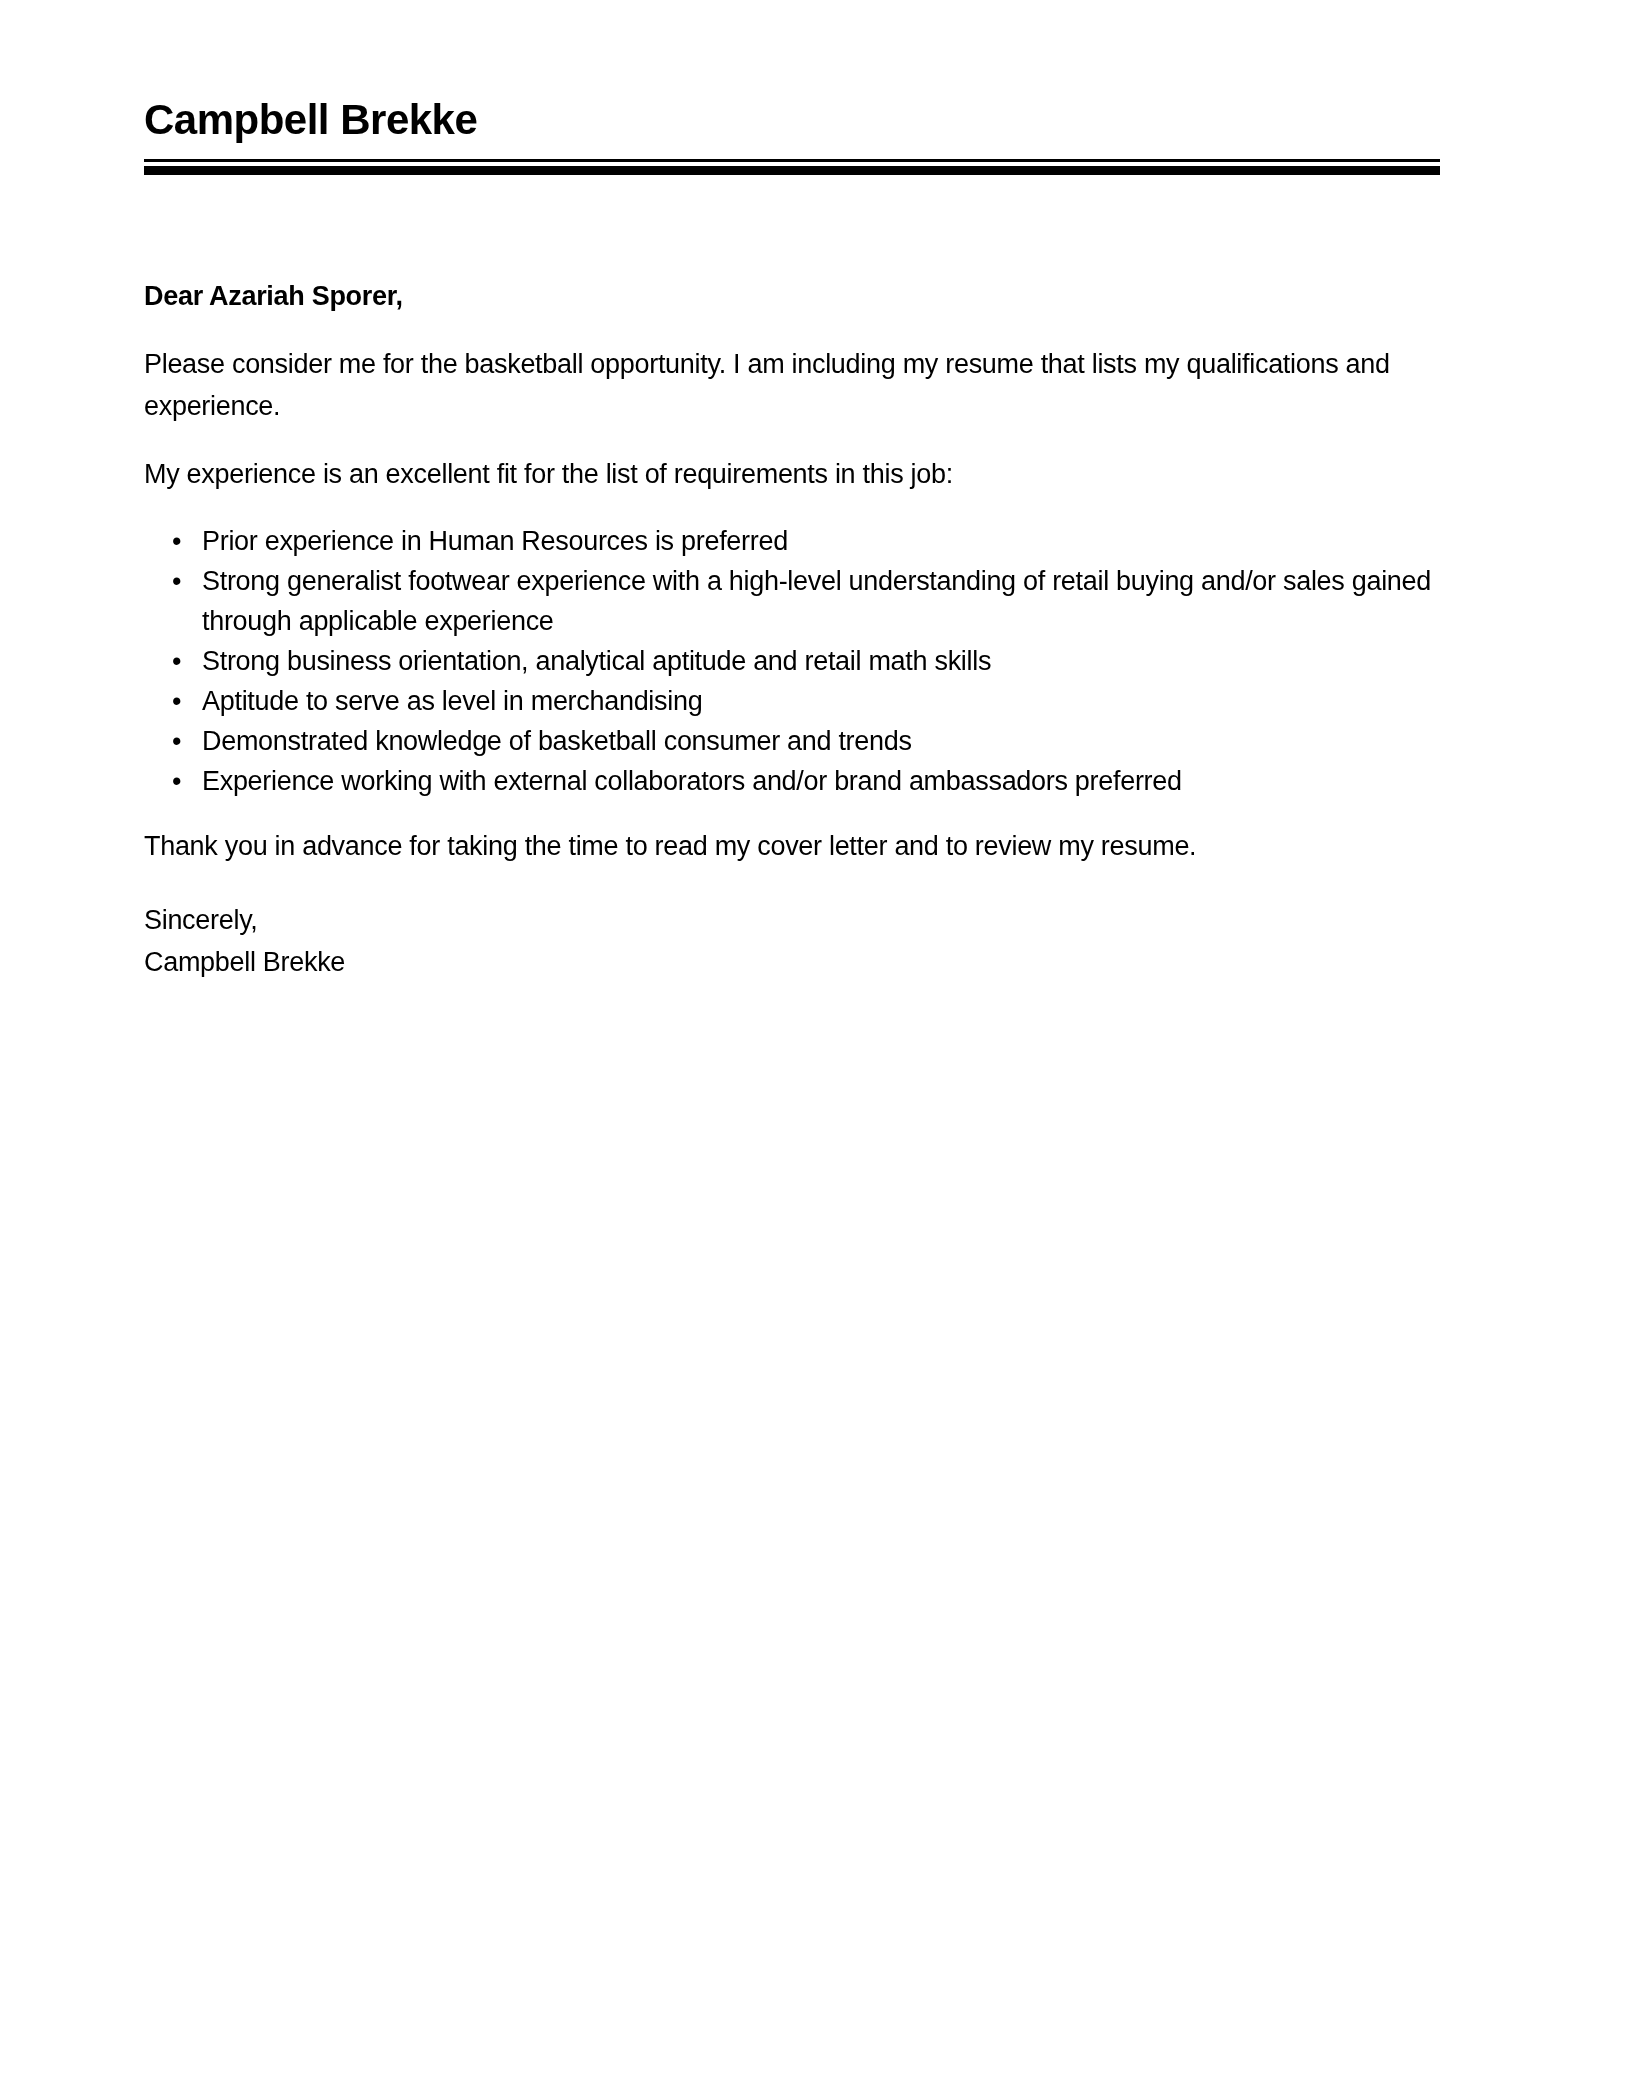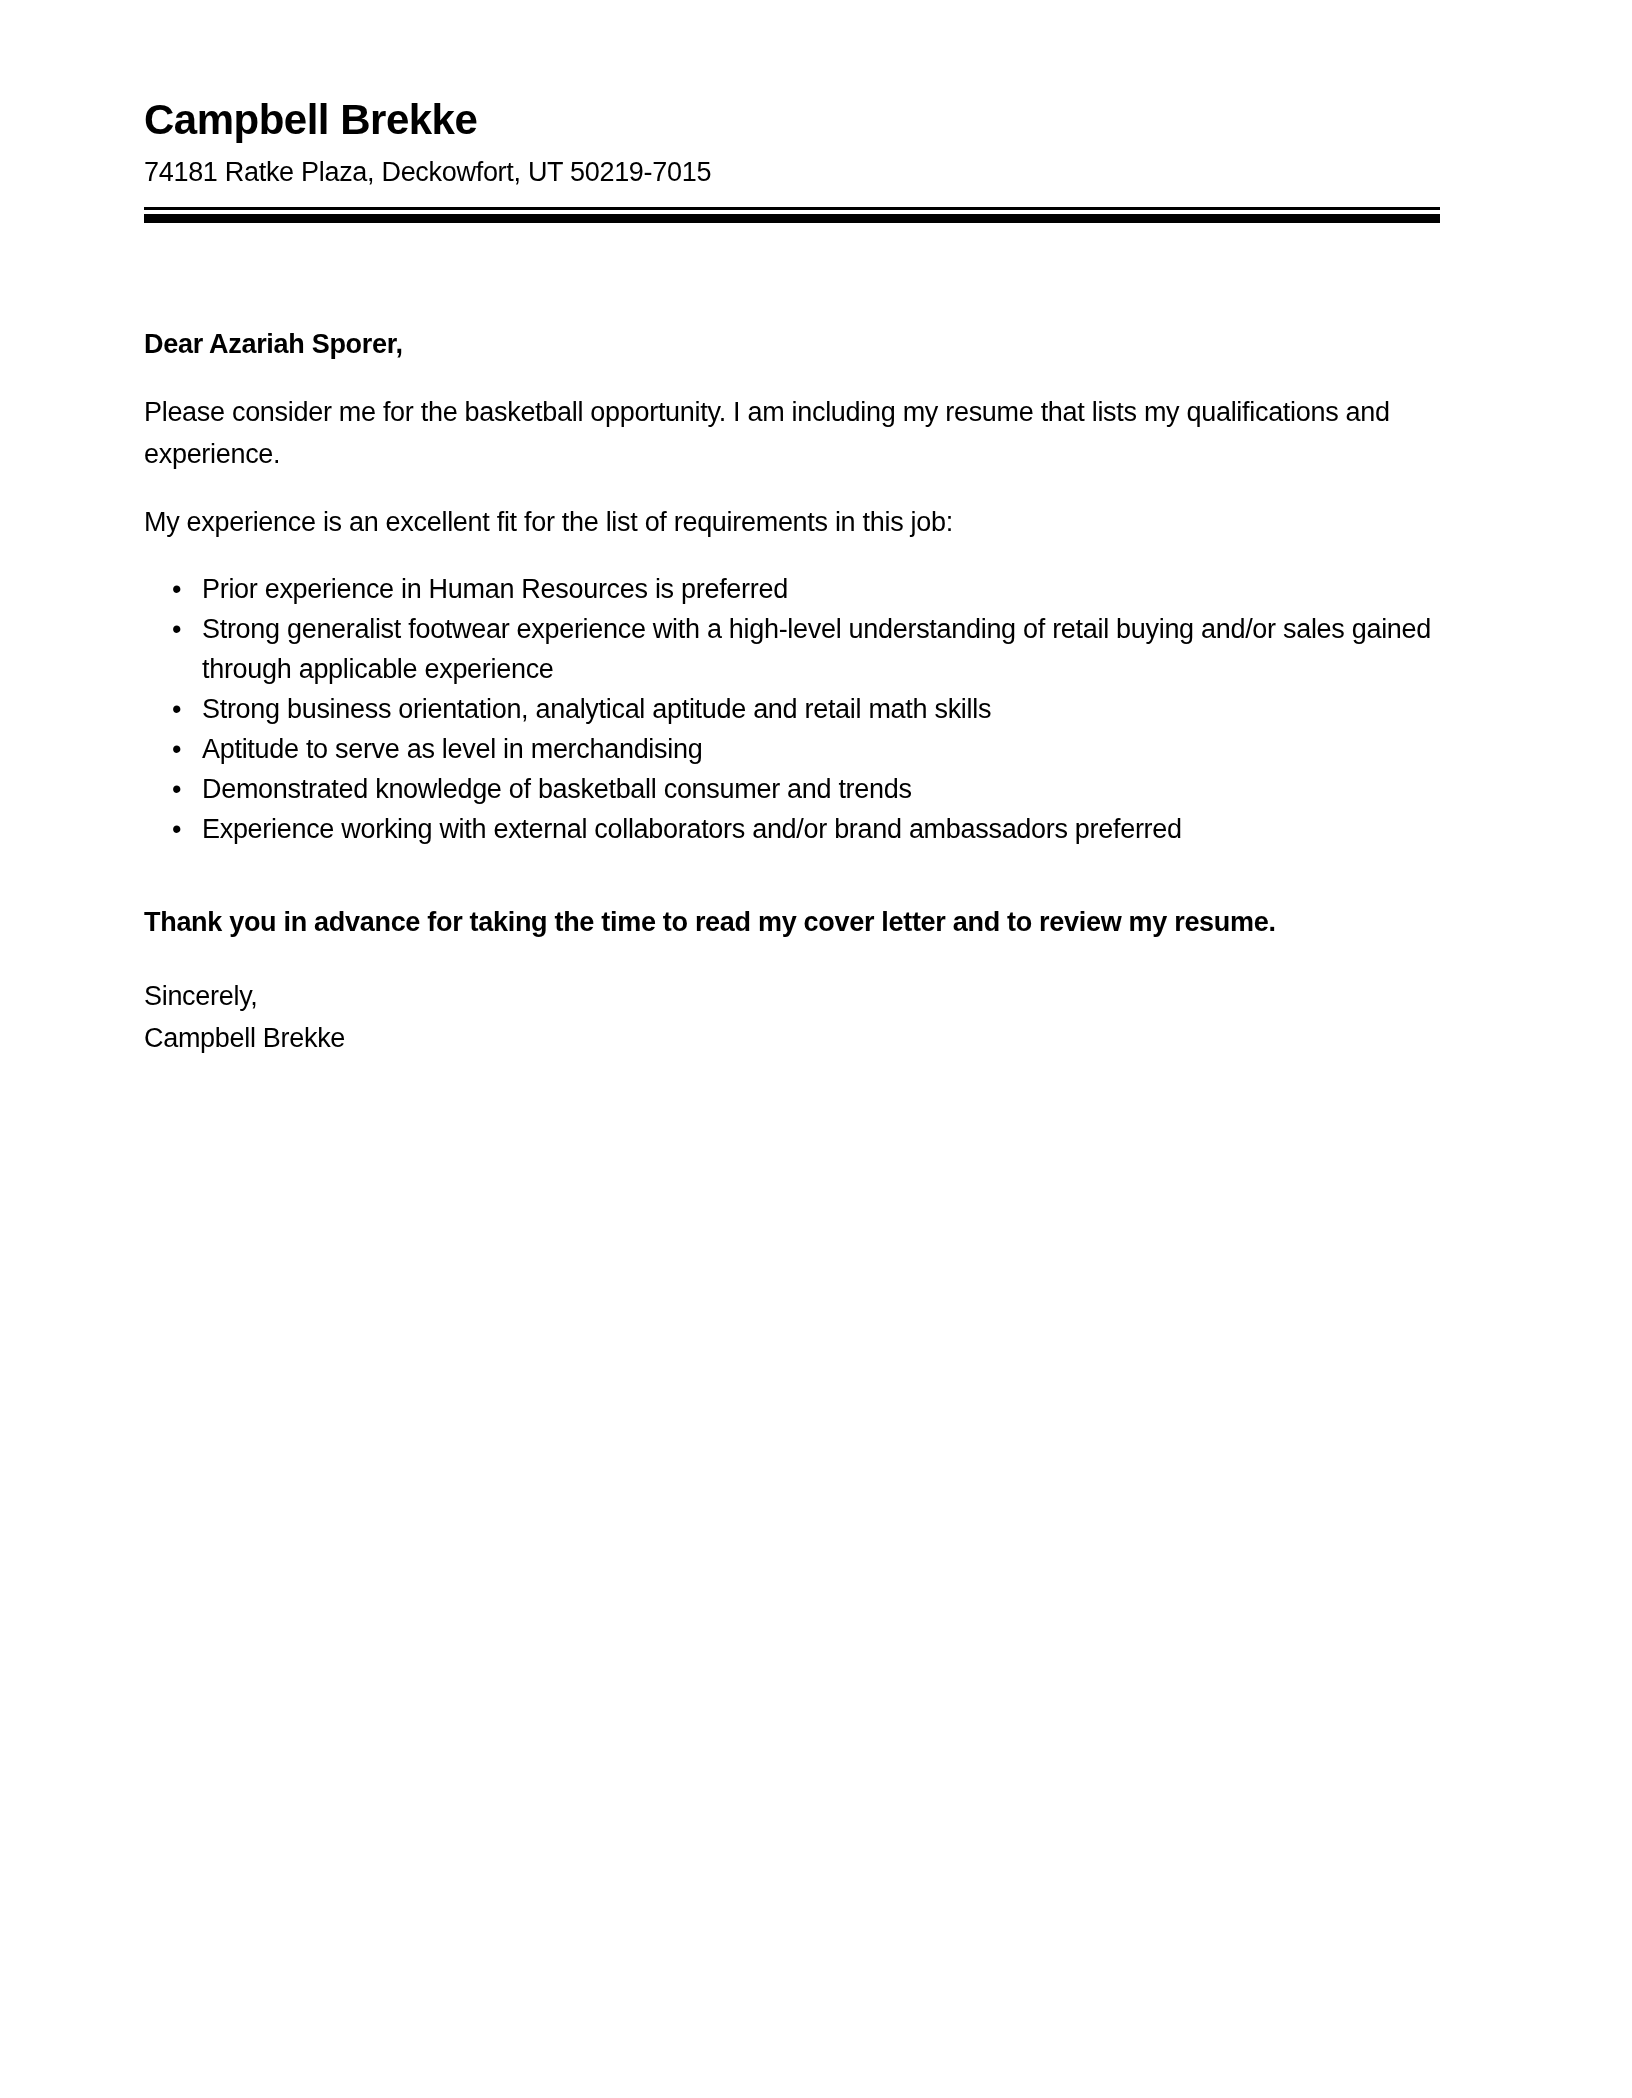--- a/index.html
+++ b/index.html
@@ -64,38 +64,37 @@
     line-height: 40px;
   }
   .req-list li::before {
     content: "\2022";
     position: absolute;
     left: -30px;
     top: 0;
     font-size: 27px;
   }
   .closing-statement {
-    margin: 52px 0 0 0;
-    font-weight: 700;
+    margin: 24px 0 0 0;
+    font-weight: 400;
   }
   .signoff {
     margin: 32px 0 0 0;
   }
   .signoff div {
     line-height: 42px;
   }
 </style>
 </head>
 <body>
 
 <div class="page">
 
   <header>
     <h1 class="sender-name">Campbell Brekke</h1>
-    <div class="sender-address body-text">74181 Ratke Plaza, Deckowfort, UT 50219-7015</div>
     <div class="header-divider">
       <div class="divider-thin"></div>
       <div class="divider-thick"></div>
     </div>
   </header>
 
   <main>
     <p class="body-text salutation">Dear Azariah Sporer,</p>
 
     <p class="body-text paragraph">Please consider me for the basketball opportunity. I am including my resume that lists my qualifications and experience.</p>

